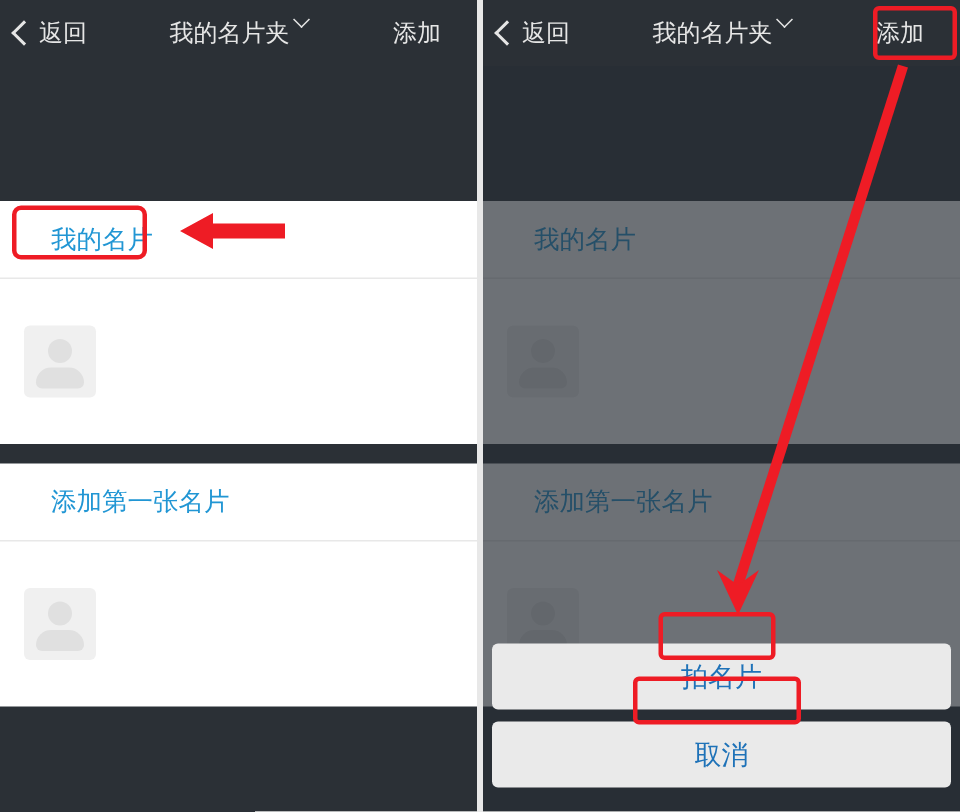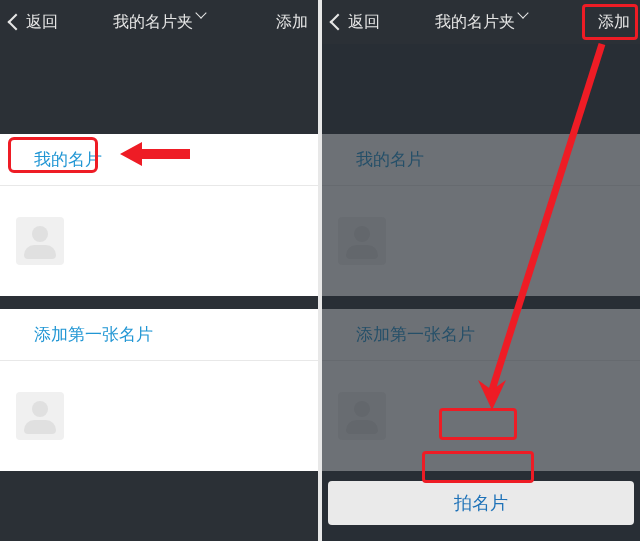--- a/index.html
+++ b/index.html
@@ -29,21 +29,21 @@
     justify-content: space-between;
     padding: 0 10px;
     color: #e6e6e6;
     font-size: 16px;
   }
   .nav-left, .nav-right {
     display: flex;
     align-items: center;
     min-width: 60px;
   }
-  .nav-right { justify-content: flex-end; font-family: Liberation Serif, serif; }
+  .nav-right { justify-content: center; font-family: Liberation Serif, serif; }
   .nav-title {
     flex: 1;
     text-align: center;
     display: flex;
     align-items: flex-start;
     justify-content: center;
     gap: 4px;
   }
   .chevron-left {
     width: 10px; height: 10px;
@@ -214,20 +214,25 @@
       </div>
     </div>
     <div class="dim-overlay"></div>
 
     <div class="action-sheet">
       <div class="sheet-group">
         <div class="sheet-btn">
           <span>拍名片</span>
         </div>
       </div>
+      <div class="sheet-group">
+        <div class="sheet-btn">
+          <span>取消</span>
+        </div>
+      </div>
     </div>
 
   </div>
   <div class="ann-box" style="right:2px; top:4px; width:56px; height:36px;"></div>
 
   <div class="ann-box" style="left:117px; bottom:101px; width:78px; height:32px;"></div>
 
   <div class="ann-box" style="left:100px; bottom:58px; width:112px; height:32px;"></div>
 
   <svg class="arrow-svg" style="left:130px; top:40px; width:170px; height:370px;" viewBox="0 0 170 370">

